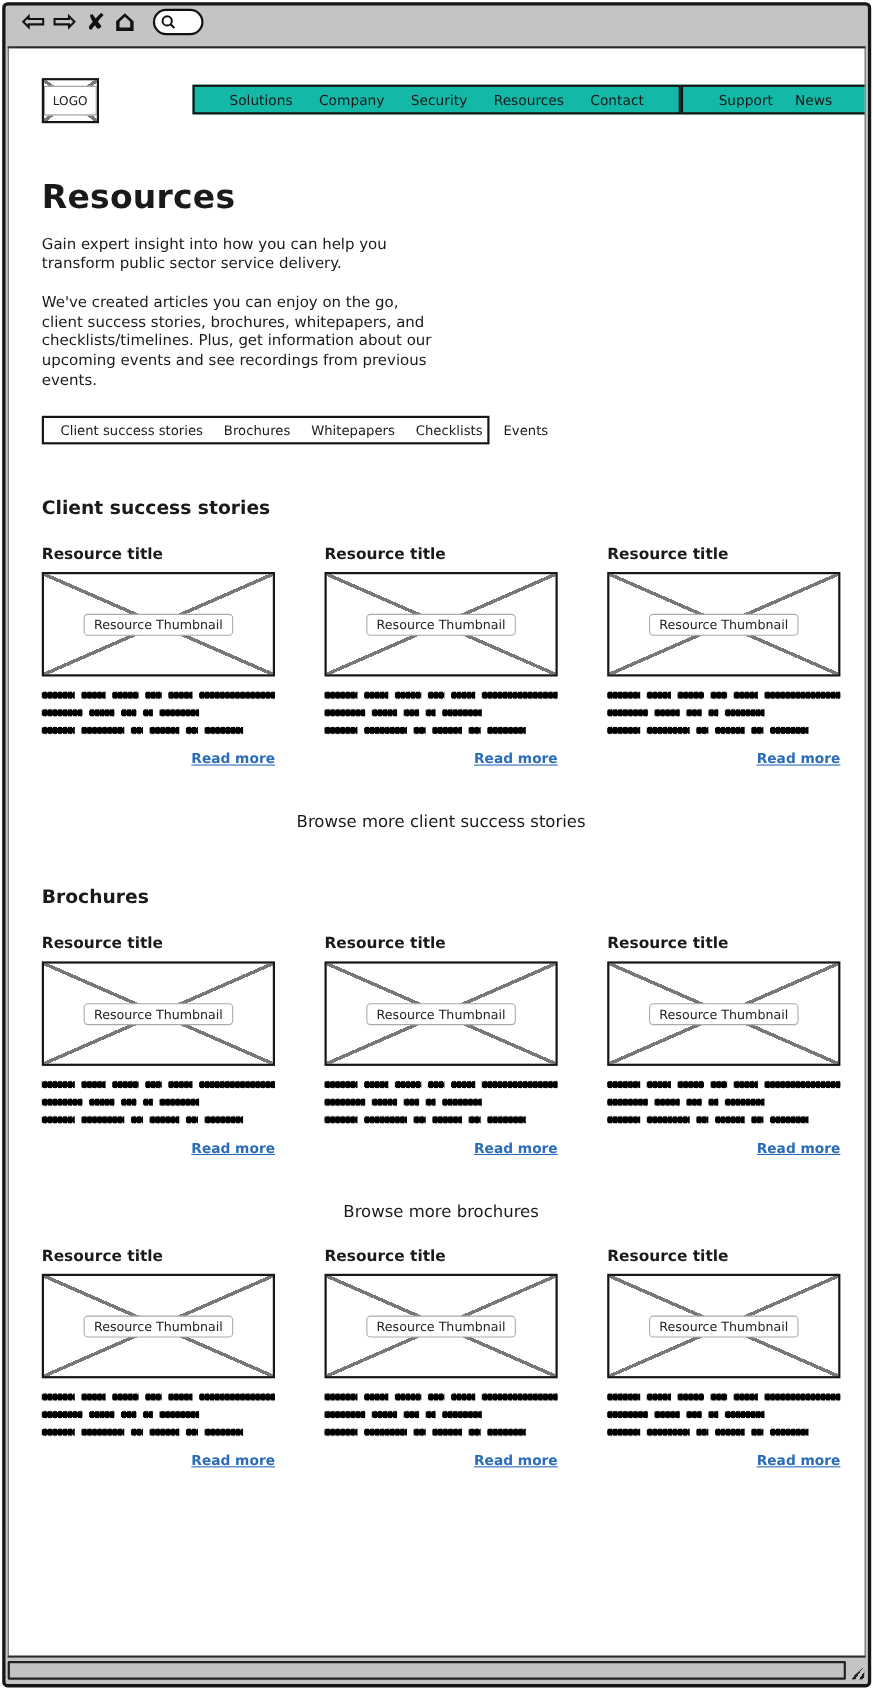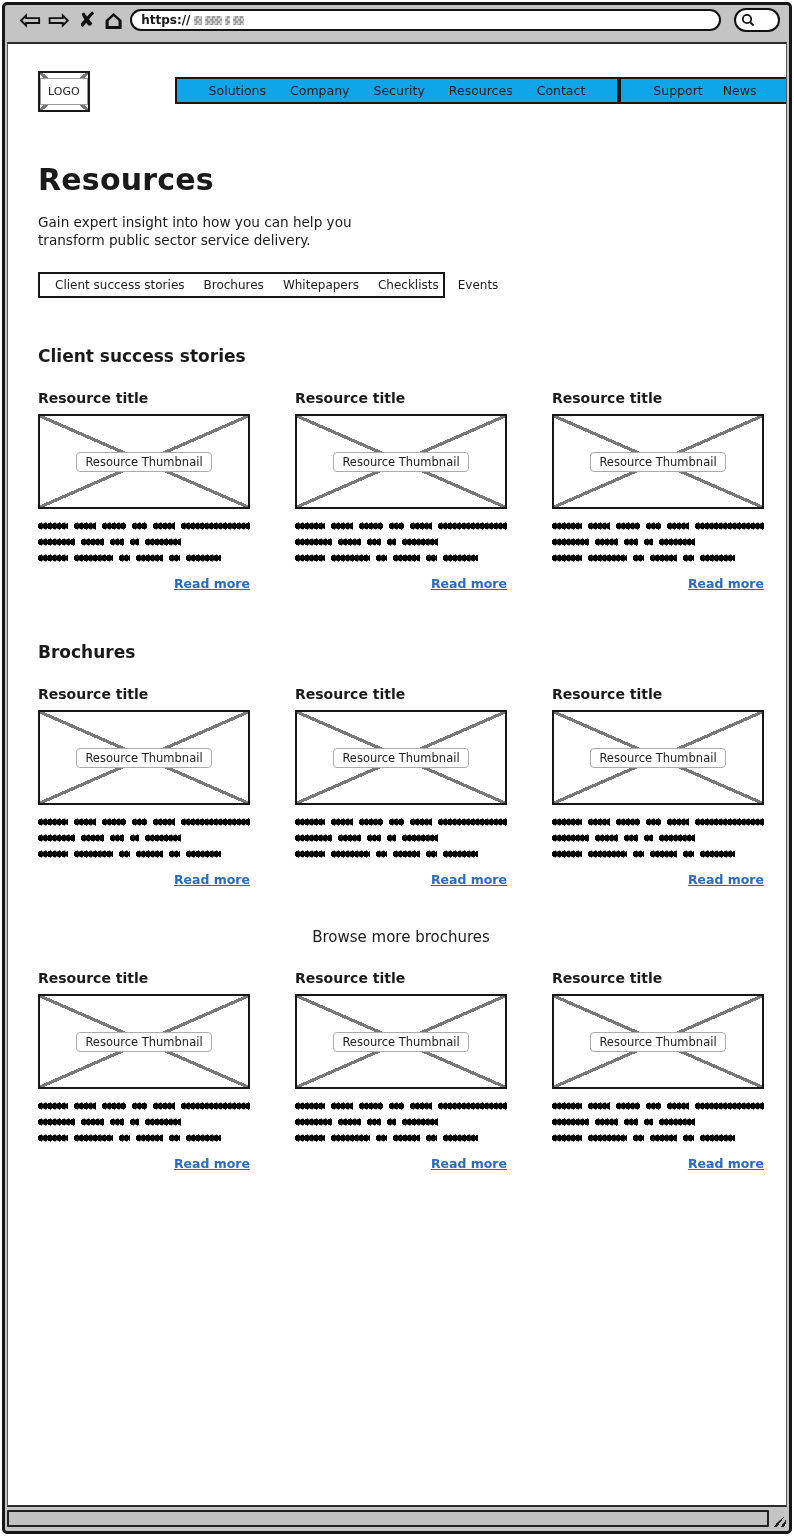--- a/index.html
+++ b/index.html
@@ -49,21 +49,21 @@
       linear-gradient(to top right, transparent calc(50% - 1.6px), #787878 calc(50% - 1.6px) calc(50% + 1.6px), transparent calc(50% + 1.6px)),
       linear-gradient(to bottom right, transparent calc(50% - 1.6px), #787878 calc(50% - 1.6px) calc(50% + 1.6px), transparent calc(50% + 1.6px));
   }
   .logo-box {
     width:123px; height:41px; border:2px solid #161616;
     display:flex; align-items:center; justify-content:center;
   }
   .logo-pill { border:1px solid #999; background:#fff; font-size:11px; padding:6px 7px; color:#222; }
   .pill-nav {
     border:2px solid #161616; height:27px; display:flex; align-items:center;
-    padding:0 32px; margin-top:6px; background:#0ea5e9;
+    padding:0 32px; margin-top:6px; background:#14b8a6;
   }
   .main-nav { margin-left:85px; gap:24px; font-size:12.5px; }
   .secondary-nav { margin-left:auto; gap:20px; font-size:12.5px; }
   .pill-nav span { cursor:pointer; white-space:nowrap; }
   
   h1 { font-size:30px; font-weight:bold; margin:50px 0 0 0; letter-spacing:.2px; }
   .intro { width:358px; font-size:13.6px; line-height:17.6px; margin:17px 0 0 0; }
   .intro + .intro { margin-top:18px; }
   
   .tabs {
@@ -112,27 +112,20 @@
 <body>
 
 <div class="window">
 
 
   <div class="toolbar">
     <button class="nav-glyph">⇦</button>
     <button class="nav-glyph">⇨</button>
     <button class="nav-glyph stop">✘</button>
     <button class="nav-glyph">⌂</button>
-    <div class="urlbar">
-      <span>https://</span>
-      <span class="redact" style="width:8px;"></span>
-      <span class="redact" style="width:17px;"></span>
-      <span class="redact" style="width:5px;"></span>
-      <span class="redact" style="width:11px;"></span>
-    </div>
     <div class="search-btn">
       <span>
         <svg width="18" height="18" viewBox="0 0 18 18">
           <circle cx="8" cy="8" r="4.2" fill="none" stroke="#111" stroke-width="1.8"></circle>
           <line x1="11" y1="11" x2="14.5" y2="14.5" stroke="#111" stroke-width="1.8"></line>
         </svg>
       </span>
     </div>
   </div>
 
@@ -150,20 +143,21 @@
         <span>Contact</span>
       </div>
       <div class="pill-nav secondary-nav">
         <span>Support</span>
         <span>News</span>
       </div>
     </div>
 
     <h1>Resources</h1>
     <p class="intro">Gain expert insight into how you can help you transform public sector service delivery.</p>
+    <p class="intro">We've created articles you can enjoy on the go, client success stories, brochures, whitepapers, and checklists/timelines. Plus, get information about our upcoming events and see recordings from previous events.</p>
 
     <div class="tabs">
       <span>Client success stories</span>
       <span>Brochures</span>
       <span>Whitepapers</span>
       <span>Checklists</span>
       <span>Events</span>
     </div>
 
     <h2 class="section-heading first">Client success stories</h2>
@@ -258,20 +252,21 @@
               <span class="scr-word" style="width: 39px;"></span>
               <span class="scr-word" style="width: 11px;"></span>
               <span class="scr-word" style="width: 27px;"></span>
               <span class="scr-word" style="width: 11px;"></span>
               <span class="scr-word" style="width: 35px;"></span>
             </div>
           </div>
         <div class="read-more-row"><a class="read-more">Read more</a></div>
       </div>
     </div>
+    <div class="browse-more">Browse more client success stories</div>
 
     <h2 class="section-heading">Brochures</h2>
     <div class="cards">
       <div class="card">
         <div class="card-title">Resource title</div>
         <div class="thumb crossbg">
           <span class="thumb-pill">Resource Thumbnail</span>
         </div>
         <div class="scribble">
             <div class="scr-line">

